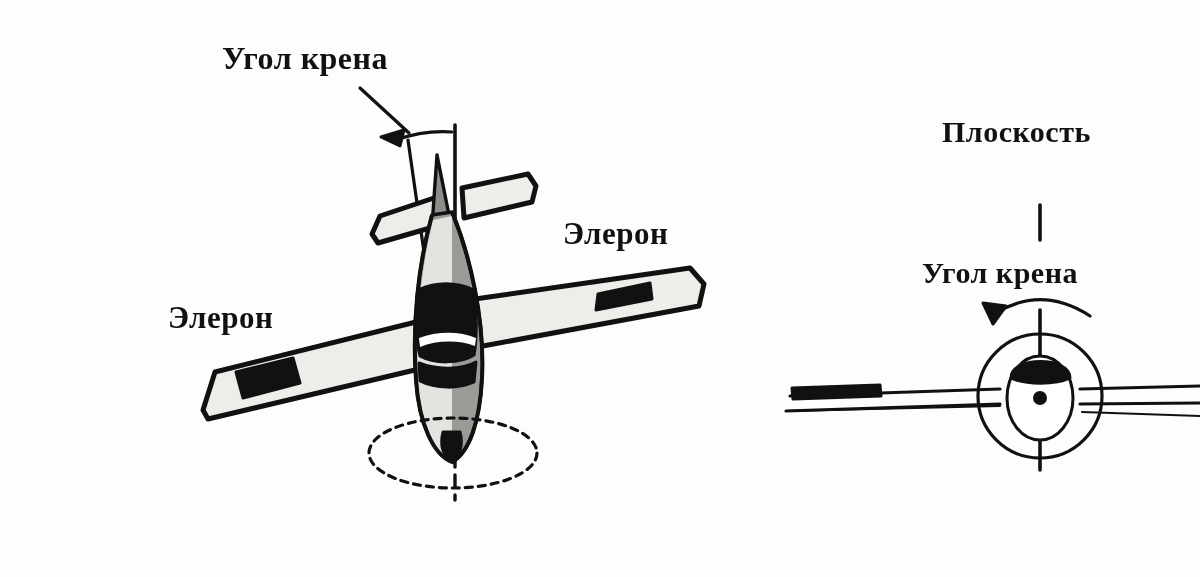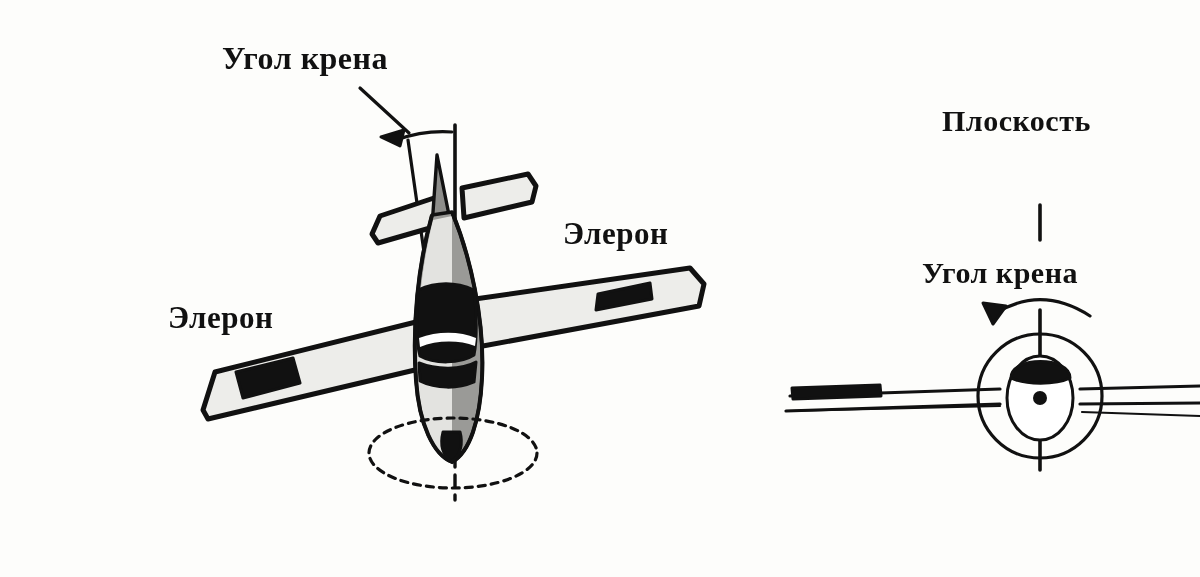--- a/index.html
+++ b/index.html
@@ -23,21 +23,21 @@
     color: #111111;
     font-family: "Liberation Serif", "DejaVu Serif", serif;
     font-weight: 700;
     white-space: nowrap;
     letter-spacing: 0.5px;
     line-height: 1.18;
   }
   .label-top-left   { left: 222px; top: 40px;  font-size: 32px; }
   .label-aileron-r  { left: 563px; top: 216px; font-size: 31px; }
   .label-aileron-l  { left: 168px; top: 300px; font-size: 31px; }
-  .label-sym        { left: 942px; top: 103px; font-size: 30px; text-align: center; }
+  .label-sym        { left: 942px; top: 114px; font-size: 30px; text-align: center; }
   .label-roll-r     { left: 922px; top: 255px; font-size: 30px; }
 
   svg.art {
     position: absolute;
     left: 0;
     top: 0;
     width: 1200px;
     height: 577px;
   }
   .ln  { fill: none; stroke: #111; stroke-width: 3.2; stroke-linecap: round; stroke-linejoin: round; }

